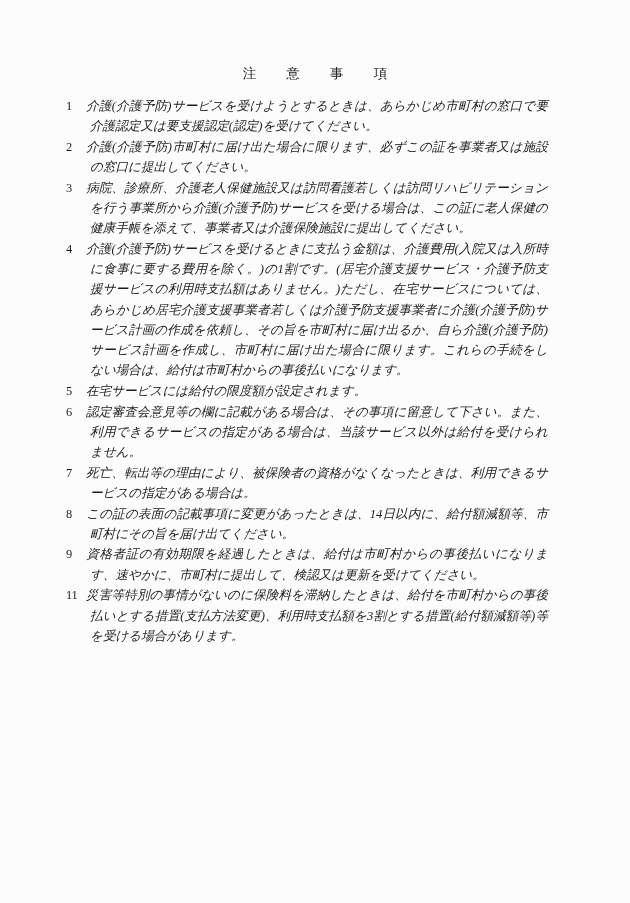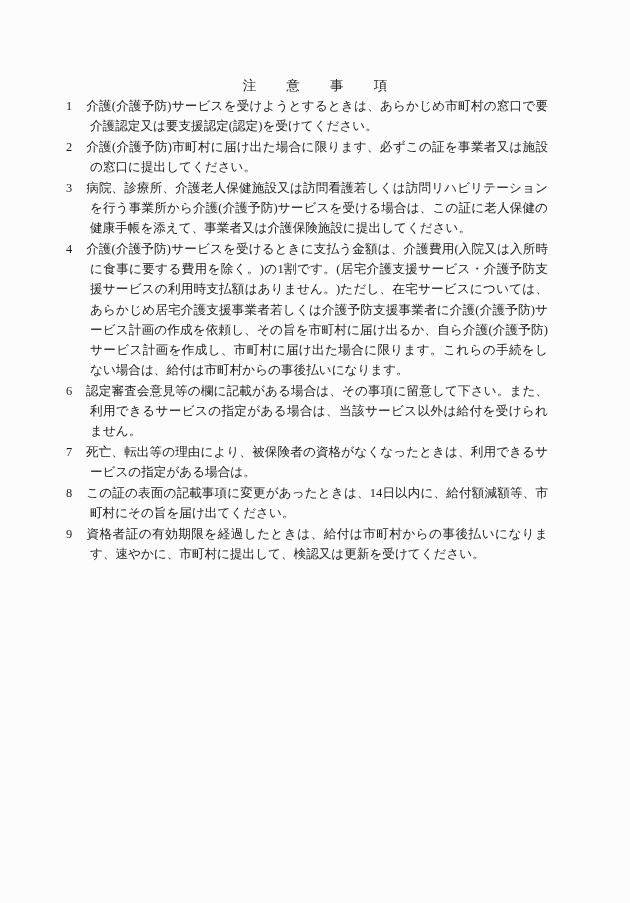--- a/index.html
+++ b/index.html
@@ -18,21 +18,21 @@
   .page {
     position: relative;
     width: 630px;
     height: 903px;
     box-sizing: border-box;
   }
 
   
   .doc-title {
     position: absolute;
-    top: 76px;
+    top: 64px;
     left: 0;
     width: 630px;
     text-align: center;
     font-size: 13.5px;
     line-height: 20px;
     letter-spacing: 0.62em;
     text-indent: 0.62em;
     font-weight: 400;
   }
 
@@ -66,20 +66,21 @@
     font-family: "Liberation Serif", "DejaVu Serif", serif;
   }
 
   .notice-num.wide {
     width: 18px;
     letter-spacing: -0.2px;
   }
 
   .notice-text {
     text-indent: 0;
+    font-style: italic;
   }
 </style>
 </head>
 <body>
 
 <div class="page">
 
   <div class="doc-title">注　意　事　項</div>
 
   <div class="notice-list">
@@ -93,34 +94,40 @@
     </p>
 
     <p class="notice-item">
       <span class="notice-num">3</span><span class="notice-text">病院、診療所、介護老人保健施設又は訪問看護若しくは訪問リハビリテーションを行う事業所から介護(介護予防)サービスを受ける場合は、この証に老人保健の健康手帳を添えて、事業者又は介護保険施設に提出してください。</span>
     </p>
 
     <p class="notice-item">
       <span class="notice-num">4</span><span class="notice-text">介護(介護予防)サービスを受けるときに支払う金額は、介護費用(入院又は入所時に食事に要する費用を除く。)の1割です。(居宅介護支援サービス・介護予防支援サービスの利用時支払額はありません。)ただし、在宅サービスについては、あらかじめ居宅介護支援事業者若しくは介護予防支援事業者に介護(介護予防)サービス計画の作成を依頼し、その旨を市町村に届け出るか、自ら介護(介護予防)サービス計画を作成し、市町村に届け出た場合に限ります。これらの手続をしない場合は、給付は市町村からの事後払いになります。</span>
     </p>
 
+    <p class="notice-item">
+      <span class="notice-num">5</span><span class="notice-text">在宅サービスには給付の限度額が設定されます。</span>
+    </p>
 
     <p class="notice-item">
       <span class="notice-num">6</span><span class="notice-text">認定審査会意見等の欄に記載がある場合は、その事項に留意して下さい。また、利用できるサービスの指定がある場合は、当該サービス以外は給付を受けられません。</span>
     </p>
 
     <p class="notice-item">
       <span class="notice-num">7</span><span class="notice-text">死亡、転出等の理由により、被保険者の資格がなくなったときは、利用できるサービスの指定がある場合は。</span>
     </p>
 
     <p class="notice-item">
       <span class="notice-num">8</span><span class="notice-text">この証の表面の記載事項に変更があったときは、14日以内に、給付額減額等、市町村にその旨を届け出てください。</span>
     </p>
 
     <p class="notice-item">
       <span class="notice-num">9</span><span class="notice-text">資格者証の有効期限を経過したときは、給付は市町村からの事後払いになります、速やかに、市町村に提出して、検認又は更新を受けてください。</span>
     </p>
 
 
+    <p class="notice-item">
+      <span class="notice-num wide">11</span><span class="notice-text">災害等特別の事情がないのに保険料を滞納したときは、給付を市町村からの事後払いとする措置(支払方法変更)、利用時支払額を3割とする措置(給付額減額等)等を受ける場合があります。</span>
+    </p>
 
   </div>
 
 </div>
 
 </body></html>

